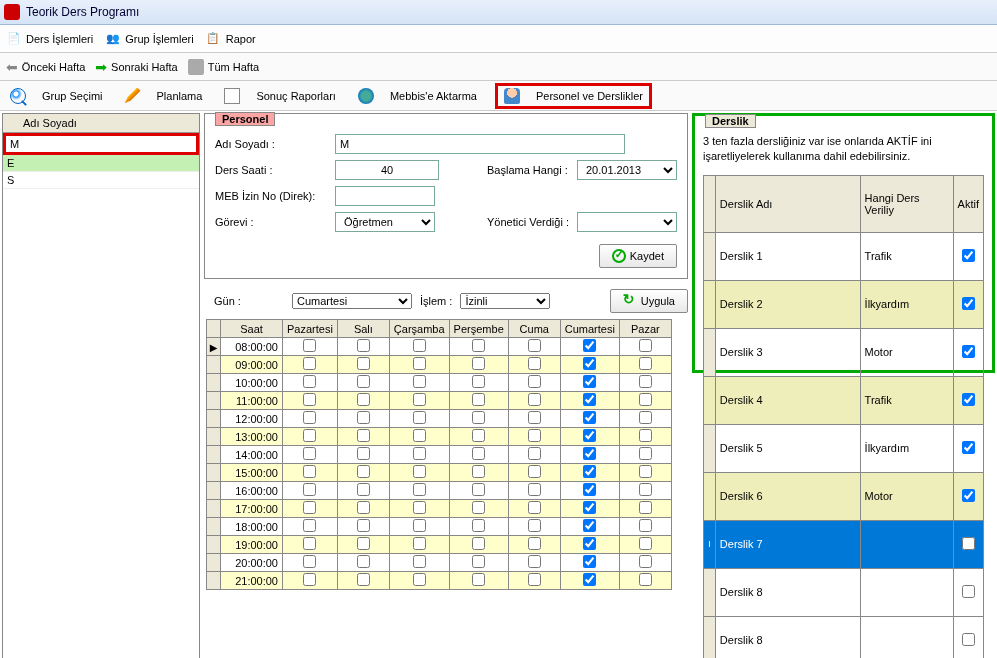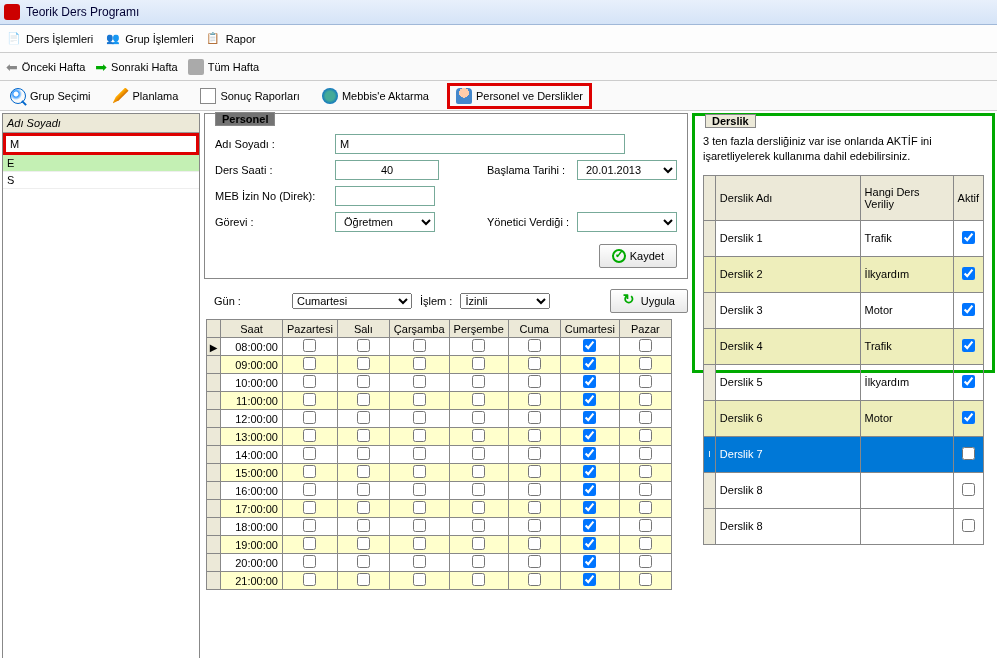--- a/index.html
+++ b/index.html
@@ -13,42 +13,42 @@
 .menubar .mitem { display: flex; align-items: center; gap: 4px; cursor: pointer; }
 .mitem .ic { width: 16px; height: 16px; display: inline-flex; align-items: center; justify-content: center; }
 
 .toolbar1 { height: 28px; display: flex; align-items: center; padding: 0 6px; gap: 10px; border-bottom: 1px solid #ccc; background: #fafafa; }
 .toolbar1 .titem { display: flex; align-items: center; gap: 4px; cursor: pointer; }
 .arrow-left { color: #888; font-size: 14px; }
 .arrow-right { color: #0a0; font-size: 14px; }
 .cal-icon { width: 16px; height: 16px; background: #aaa; border-radius: 2px; }
 
 .toolbar2 { height: 30px; display: flex; align-items: center; padding: 0 6px; gap: 14px; border-bottom: 1px solid #ccc; background: #fafafa; }
-.toolbar2 .t2item { display: flex; align-items: center; gap: 4px; cursor: pointer; padding: 2px 4px; }
+.toolbar2 .t2item { display: flex; align-items: center; gap: 16px; cursor: pointer; padding: 2px 4px; }
 .t2item.highlight { border: 3px solid #d00; padding: 2px 6px; }
 .ic16 { width: 16px; height: 16px; display: inline-block; }
 .ic-mag { background: radial-gradient(circle at 5px 5px, #fff 2px, #39f 3px, transparent 6px); border: 1px solid #06c; border-radius: 50%; position: relative; }
 .ic-mag::after { content: ''; position: absolute; width: 6px; height: 2px; background: #06c; bottom: -1px; right: -2px; transform: rotate(45deg); }
 .ic-pen { background: linear-gradient(135deg, #fa0 40%, #c60 60%); clip-path: polygon(0 100%, 20% 60%, 80% 0, 100% 20%, 40% 80%); }
 .ic-doc { background: #fff; border: 1px solid #888; position: relative; }
 .ic-globe { background: radial-gradient(circle, #4a9 40%, #06c 80%); border-radius: 50%; }
 .ic-person { background: radial-gradient(circle at 50% 30%, #fca 35%, transparent 36%), linear-gradient(#48c, #48c); border-radius: 4px 4px 2px 2px; }
 
 .main-area { display: flex; height: calc(100% - 108px); }
 
 .left-panel { width: 198px; border: 1px solid #888; margin: 2px; }
-.left-panel .hdr { background: #ece9d8; padding: 3px 4px; border-bottom: 1px solid #999; font-style: italic; }
+.left-panel .hdr { background: #ece9d8; padding: 3px 20px; border-bottom: 1px solid #999; }
 .left-panel .row { padding: 2px 4px; border-bottom: 1px solid #eee; cursor: pointer; }
 .left-panel .row.sel { border: 3px solid #d00; background: #fff; }
 .left-panel .row.grn { background: #c4f0b4; }
 
 .mid-panel { flex: 0 0 488px; padding: 2px; }
 .group-box { border: 1px solid #888; margin-bottom: 4px; position: relative; }
 .group-title { position: absolute; top: -2px; left: 10px; background: #ece9d8; padding: 0 6px; font-weight: bold; border: 1px solid #888; }
-.group-title.green { background: #737373; text-align: center; }
+.group-title.green { background: #fca5a5; text-align: center; }
 .group-body { padding: 20px 10px 10px; }
 
 .form-row { display: flex; align-items: center; margin-bottom: 6px; }
 .form-row .lbl { width: 120px; }
 .form-row input[type=text], .form-row select { height: 20px; border: 1px solid #7a9; padding: 0 4px; background: #fff; }
 .form-row input.w100 { width: 100px; }
 .form-row input.w80 { width: 104px; text-align: center; }
 .form-row select.w100 { width: 100px; }
 .col2 { display: flex; gap: 20px; }
 .col2 > div { display: flex; align-items: center; }
@@ -77,21 +77,21 @@
 .sched-table input[type=checkbox] { margin: 0; }
 .row-marker { font-size: 10px; }
 
 .right-panel { flex: 1; padding: 2px; }
 .right-group { border: 3px solid #0a0; position: relative; height: 260px; }
 .right-title { position: absolute; top: -2px; left: 10px; background: #ece9d8; padding: 0 6px; font-weight: bold; border: 1px solid #888; z-index: 2; }
 .right-body { padding: 18px 8px 8px; }
 .right-body .info { margin-bottom: 10px; line-height: 1.4; }
 
 .classroom-table { border-collapse: collapse; width: 100%; }
-.classroom-table th, .classroom-table td { border: 1px solid #888; padding: 10px 4px; text-align: left; height: 17px; font-size: 11px; }
+.classroom-table th, .classroom-table td { border: 1px solid #888; padding: 16px 4px; text-align: left; height: 17px; font-size: 11px; }
 .classroom-table th { background: #ece9d8; font-weight: normal; }
 .classroom-table th.c1 { width: 150px; }
 .classroom-table th.c2 { width: 95px; }
 .classroom-table th.c3 { width: 30px; text-align: center; }
 .classroom-table td.c3 { text-align: center; }
 .classroom-table tr.yellow td { background: #eeeebb; }
 .classroom-table tr.blue td { background: #0078d7; color: #fff; }
 .classroom-table td.marker { width: 12px; background: #ece9d8; padding: 0; }
 
 </style>
@@ -174,21 +174,21 @@
         <div class="form-row">
           <span class="lbl">Adı Soyadı :</span>
           <input type="text" style="width: 290px;" value="M">
         </div>
         <div class="col2">
           <div class="form-row" style="flex:1">
             <span class="lbl">Ders Saati :</span>
             <input type="text" class="w80" value="40" style="">
           </div>
           <div class="form-row">
-            <span class="lbl2">Başlama Tarihi :</span>
+            <span class="lbl2">Başlama Hangi :</span>
             <select class="w100"><option>20.01.2013</option></select>
           </div>
         </div>
         <div class="form-row">
           <span class="lbl">MEB İzin No (Direk):</span>
           <input type="text" class="w100" value="" style="">
         </div>
         <div class="col2">
           <div class="form-row" style="flex:1">
             <span class="lbl">Görevi :</span>

